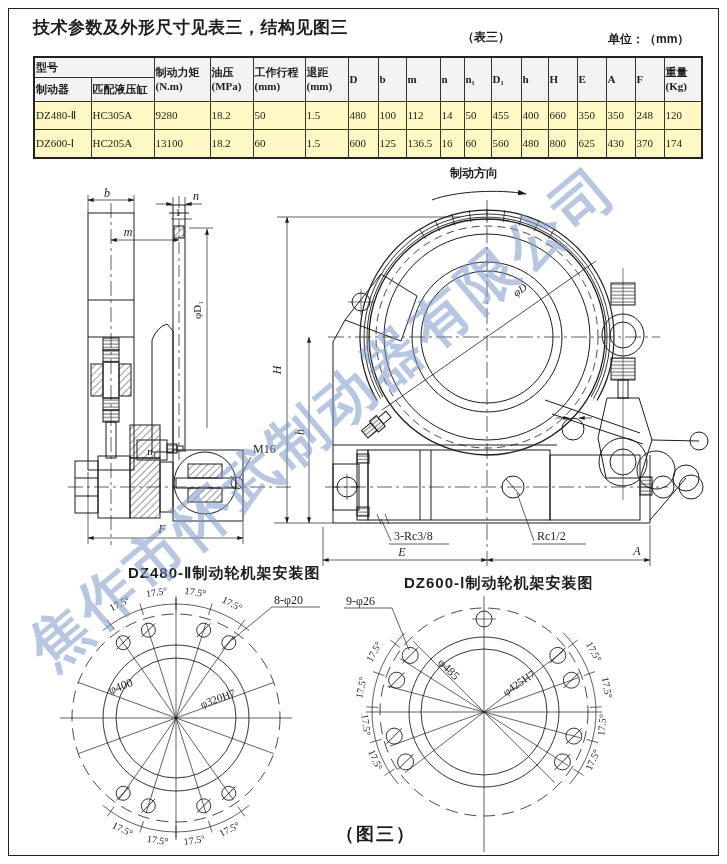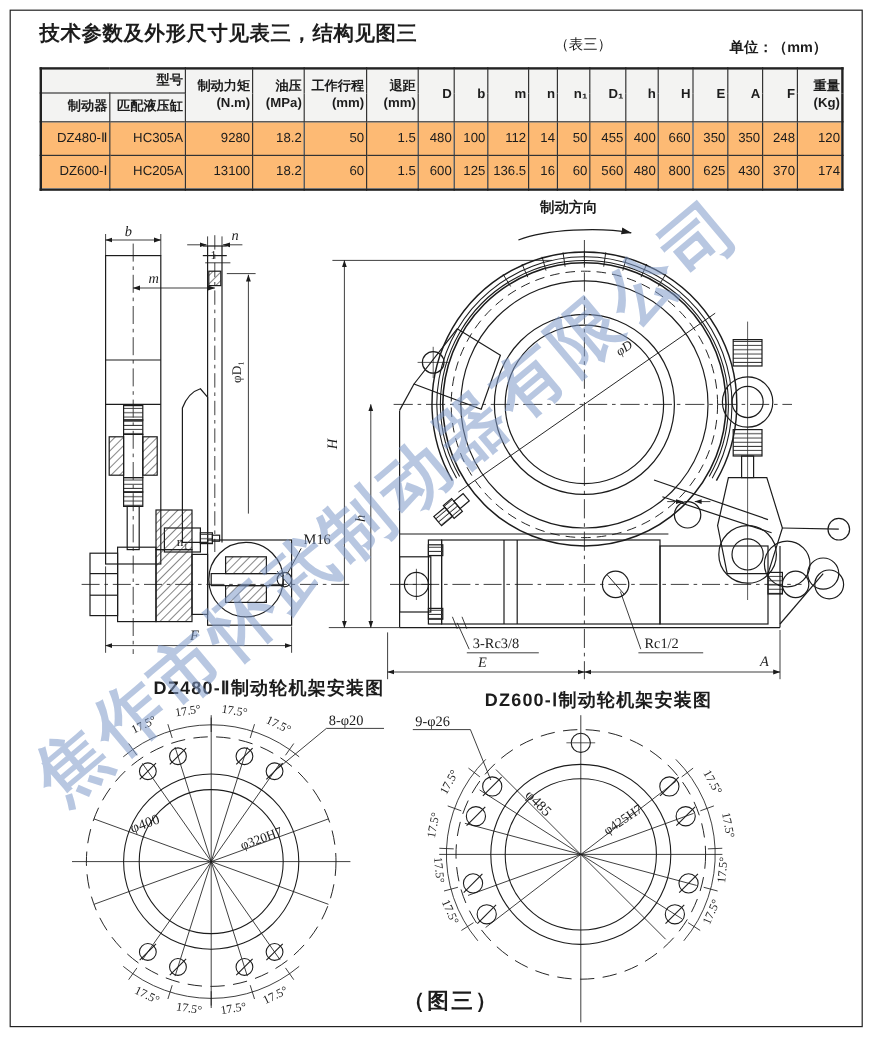--- a/index.html
+++ b/index.html
@@ -2,34 +2,34 @@
 <html><head>
 <meta charset="utf-8">
 <style>
   html,body{margin:0;padding:0;}
   body{
     width:727px;height:864px;position:relative;background:#fff;
     font-family:"Liberation Sans",sans-serif;color:#1c1c1c;overflow:hidden;
   }
   .page-border{position:absolute;left:8px;top:8px;right:8px;bottom:8px;border:1.5px solid #222;}
   .intro{position:absolute;left:33px;top:16px;font-size:17px;font-weight:600;letter-spacing:.5px;}
-  .table-tag{position:absolute;left:462px;top:29px;font-size:12px;font-weight:400;}
+  .table-tag{position:absolute;left:462px;top:29px;font-size:12px;font-weight:700;}
   .unit-label{position:absolute;left:608px;top:31px;font-size:12px;font-weight:600;}
   table.spec{
     position:absolute;left:33px;top:56px;width:668px;border-collapse:collapse;
-    table-layout:fixed;font-size:11px;text-align:right;border:2px solid #222;
+    table-layout:fixed;font-size:11px;text-align:left;border:2px solid #222;font-family:Liberation Serif, serif;
   }
   table.spec th,table.spec td{
     border:1px solid #333;padding:0 1px;white-space:pre-line;line-height:1.25;
     overflow:hidden;font-weight:normal;
   }
   table.spec thead th{background:#f3f3f2;font-weight:600;}
   table.spec thead tr.r1 th{height:19px;}
   table.spec thead tr.r2 th{height:23px;}
-  table.spec tbody td{height:27px;background:#fdba74;}
+  table.spec tbody td{height:27px;background:#fef9c3;}
   svg.draw{position:absolute;left:0;top:0;}
   svg.draw text{font-family:"Liberation Serif",serif;fill:#1c1c1c;}
   .cap{position:absolute;font-size:15px;font-weight:bold;letter-spacing:1px;white-space:nowrap;}
   .cap-left{left:93px;top:564px;margin-left:35px;}
   .cap-right{left:404px;top:574px;}
   .fig-tag{position:absolute;left:336px;top:822px;font-size:18px;font-weight:bold;letter-spacing:2px;}
   .dir-label{position:absolute;left:450px;top:165px;font-size:12px;font-weight:bold;}
   .watermark{
     position:absolute;left:38px;top:618px;width:820px;
     transform:rotate(-40deg);transform-origin:0 50%;

